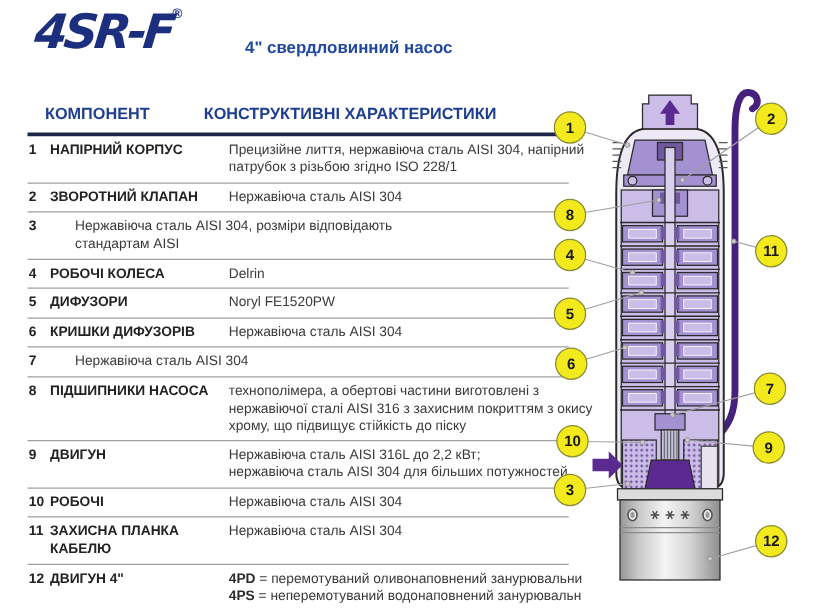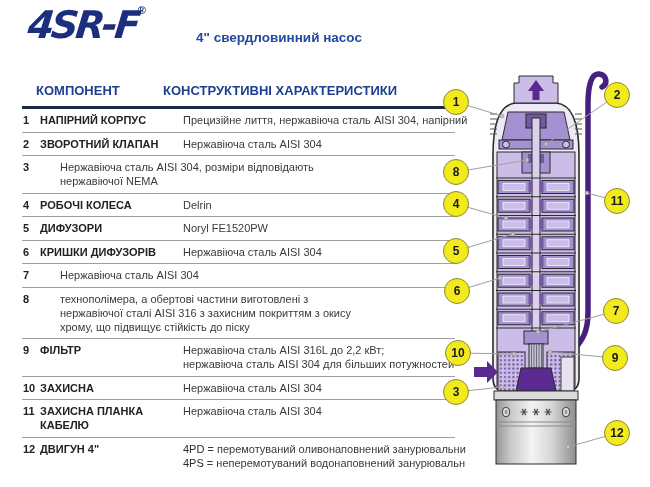--- a/index.html
+++ b/index.html
@@ -45,21 +45,21 @@
   .row{
     display:grid;grid-template-columns:18px 123px 1fr;
     padding:4px 0 4.5px 0;border-bottom:1px solid var(--rule-light);
     font-size:11px;line-height:14px;
   }
   .row:last-child{border-bottom:none;}
   .num{font-weight:bold;color:#222;padding-left:1px;}
   .name{font-weight:bold;color:#222;white-space:pre;padding-right:4px;}
   .desc{color:#3a3a3a;}
   .desc .line{white-space:nowrap;margin-left:20px;}
-  .desc .line b{font-weight:normal;color:#2b2b2b;}
+  .desc .line b{font-weight:bold;color:#2b2b2b;}
   
   .diagram{position:absolute;left:440px;top:60px;width:210px;height:427px;}
   .shell{fill:#edeaf6;stroke:#2b2b2b;stroke-width:1.6;}
   .thread{stroke:#555;stroke-width:1;}
   .st{stroke:#2b2b2b;stroke-width:1;}
   .stw{stroke:#ffffff;stroke-width:0.7;}
   .ln{stroke:#2b2b2b;stroke-width:1.1;}
   .c-light{fill:var(--p-light);}
   .c-mid{fill:var(--p-mid);}
   .c-deep{fill:var(--p-deep);}
@@ -95,34 +95,35 @@
     <div class="thead">
       <div class="th th-comp">КОМПОНЕНТ</div>
       <div class="th th-char">КОНСТРУКТИВНІ ХАРАКТЕРИСТИКИ</div>
     </div>
     <div id="rows">
         <div class="row">
           <div class="num">1</div>
           <div class="name">НАПІРНИЙ КОРПУС</div>
           <div class="desc">
             <div class="line">Прецизійне лиття, нержавіюча сталь AISI 304, напірний</div>
+            <div class="line">патрубок з різьбою згідно ISO 228/1</div>
           </div>
         </div>
         <div class="row">
           <div class="num">2</div>
           <div class="name">ЗВОРОТНИЙ КЛАПАН</div>
           <div class="desc">
             <div class="line">Нержавіюча сталь AISI 304</div>
           </div>
         </div>
         <div class="row">
           <div class="num">3</div>
           <div class="desc">
             <div class="line">Нержавіюча сталь AISI 304, розміри відповідають</div>
-            <div class="line">нержавіючої NEMA</div>
+            <div class="line">стандартам AISI</div>
           </div>
         </div>
         <div class="row">
           <div class="num">4</div>
           <div class="name">РОБОЧІ КОЛЕСА</div>
           <div class="desc">
             <div class="line">Delrin</div>
           </div>
         </div>
         <div class="row">
@@ -140,37 +141,38 @@
           </div>
         </div>
         <div class="row">
           <div class="num">7</div>
           <div class="desc">
             <div class="line">Нержавіюча сталь AISI 304</div>
           </div>
         </div>
         <div class="row">
           <div class="num">8</div>
+          <div class="name">ПІДШИПНИКИ НАСОСА</div>
           <div class="desc">
             <div class="line">технополімера, а обертові частини виготовлені з</div>
             <div class="line">нержавіючої сталі AISI 316 з захисним покриттям з окису</div>
             <div class="line">хрому, що підвищує стійкість до піску</div>
           </div>
         </div>
         <div class="row">
           <div class="num">9</div>
-          <div class="name">ФІЛЬТР</div>
+          <div class="name">ДВИГУН</div>
           <div class="desc">
             <div class="line">Нержавіюча сталь AISI 316L до 2,2 кВт;</div>
             <div class="line">нержавіюча сталь AISI 304 для більших потужностей</div>
           </div>
         </div>
         <div class="row">
           <div class="num">10</div>
-          <div class="name">ЗАХИСНА</div>
+          <div class="name">РОБОЧІ</div>
           <div class="desc">
             <div class="line">Нержавіюча сталь AISI 304</div>
           </div>
         </div>
         <div class="row">
           <div class="num">11</div>
           <div class="name">ЗАХИСНА ПЛАНКА
 КАБЕЛЮ</div>
           <div class="desc">
             <div class="line">Нержавіюча сталь AISI 304</div>

